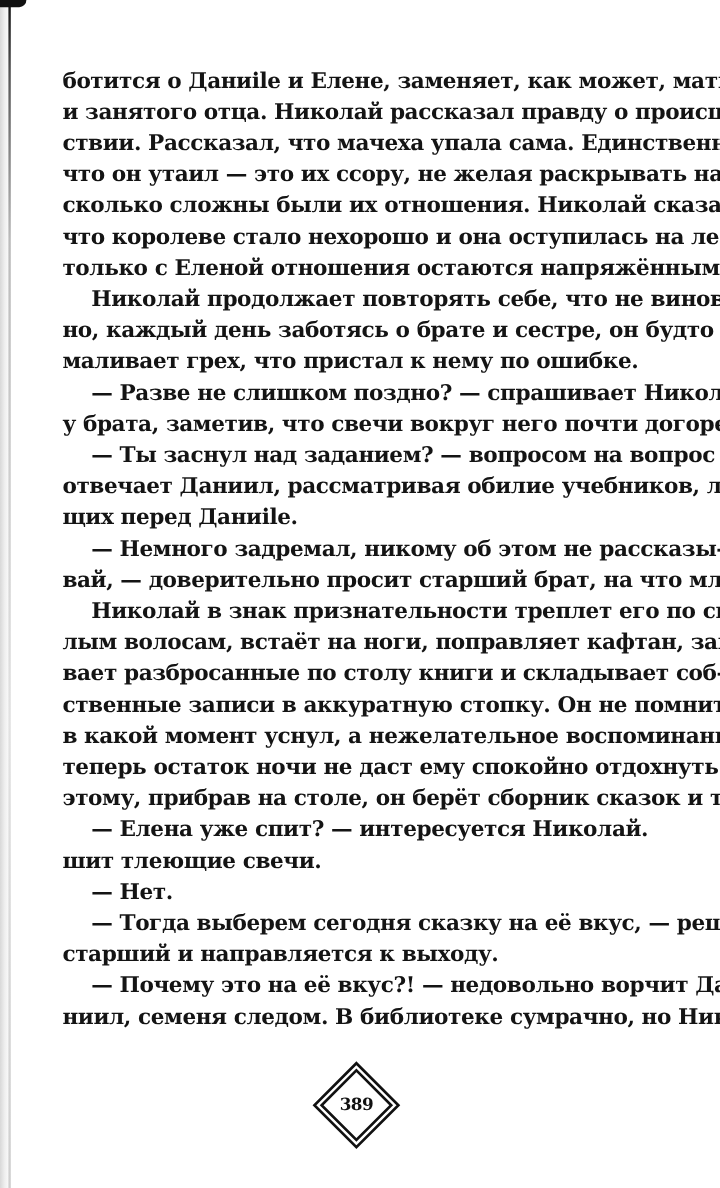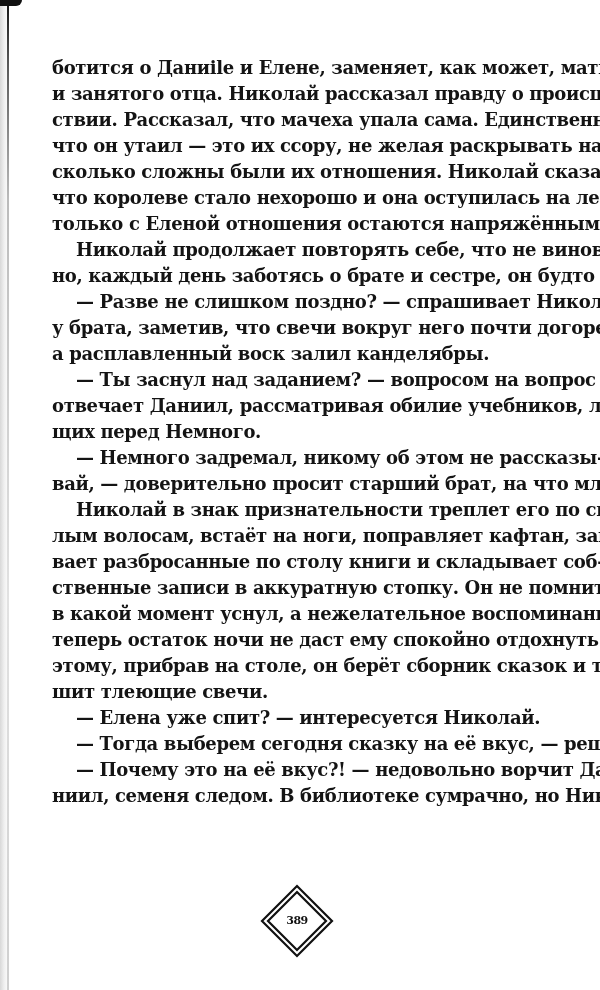--- a/index.html
+++ b/index.html
@@ -80,21 +80,21 @@
   .page-number-label {
     position: absolute;
     left: 0;
     top: 0;
     width: 74px;
     height: 74px;
     line-height: 74px;
     text-align: center;
     font-family: "DejaVu Serif", "Liberation Serif", serif;
     font-weight: bold;
-    font-size: 11px;
+    font-size: 14px;
     color: #111;
     letter-spacing: -0.5px;
   }
 </style>
 </head>
 <body>
 
 <div class="gutter-shadow"></div>
 <div class="gutter-line"></div>
 <div class="corner-mark"></div>
@@ -102,38 +102,40 @@
 <div class="text-block" id="text-block">
     <span class="line">ботится о Даниile и Елене, заменяет, как может, мать</span>
     <span class="line">и занятого отца. Николай рассказал правду о происше-</span>
     <span class="line">ствии. Рассказал, что мачеха упала сама. Единственное,</span>
     <span class="line">что он утаил — это их ссору, не желая раскрывать на-</span>
     <span class="line">сколько сложны были их отношения. Николай сказал,</span>
     <span class="line">что королеве стало нехорошо и она оступилась на лест-</span>
     <span class="line last">только с Еленой отношения остаются напряжёнными.</span>
     <span class="line indent">Николай продолжает повторять себе, что не виноват,</span>
     <span class="line">но, каждый день заботясь о брате и сестре, он будто за-</span>
+    <span class="line last">маливает грех, что пристал к нему по ошибке.</span>
     <span class="line indent">— Разве не слишком поздно? — спрашивает Николай</span>
     <span class="line">у брата, заметив, что свечи вокруг него почти догорели,</span>
-    <span class="line last">а расплавленный воск залил канделябры.</span>
     <span class="line indent">— Ты заснул над заданием? — вопросом на вопрос</span>
     <span class="line">отвечает Даниил, рассматривая обилие учебников, лежа-</span>
-    <span class="line last">щих перед Немного.</span>
+    <span class="line last">щих перед Даниile.</span>
     <span class="line indent">— Немного задремал, никому об этом не рассказы-</span>
     <span class="line">вай, — доверительно просит старший брат, на что млад-</span>
     <span class="line indent">Николай в знак признательности треплет его по свет-</span>
     <span class="line">лым волосам, встаёт на ноги, поправляет кафтан, закры-</span>
     <span class="line">вает разбросанные по столу книги и складывает соб-</span>
     <span class="line">ственные записи в аккуратную стопку. Он не помнит,</span>
     <span class="line">в какой момент уснул, а нежелательное воспоминание</span>
     <span class="line">теперь остаток ночи не даст ему спокойно отдохнуть. По-</span>
     <span class="line">этому, прибрав на столе, он берёт сборник сказок и ту-</span>
+    <span class="line indent last">— Елена уже спит? — интересуется Николай.</span>
     <span class="line last">шит тлеющие свечи.</span>
-    <span class="line indent last">— Елена уже спит? — интересуется Николай.</span>
+    <span class="line indent last">— Нет.</span>
     <span class="line indent">— Тогда выберем сегодня сказку на её вкус, — решает</span>
+    <span class="line last">старший и направляется к выходу.</span>
     <span class="line indent">— Почему это на её вкус?! — недовольно ворчит Да-</span>
     <span class="line">ниил, семеня следом. В библиотеке сумрачно, но Нико-</span>
   </div>
 
 <div class="page-number">
   <svg width="74" height="74" viewBox="0 0 74 74">
     <polygon points="37,2 72,37 37,72 2,37" fill="none" stroke="#111" stroke-width="2.2"></polygon>
     <polygon points="37,8 66,37 37,66 8,37" fill="#ffffff" stroke="#111" stroke-width="2.2"></polygon>
   </svg>
   <div class="page-number-label">389</div>

